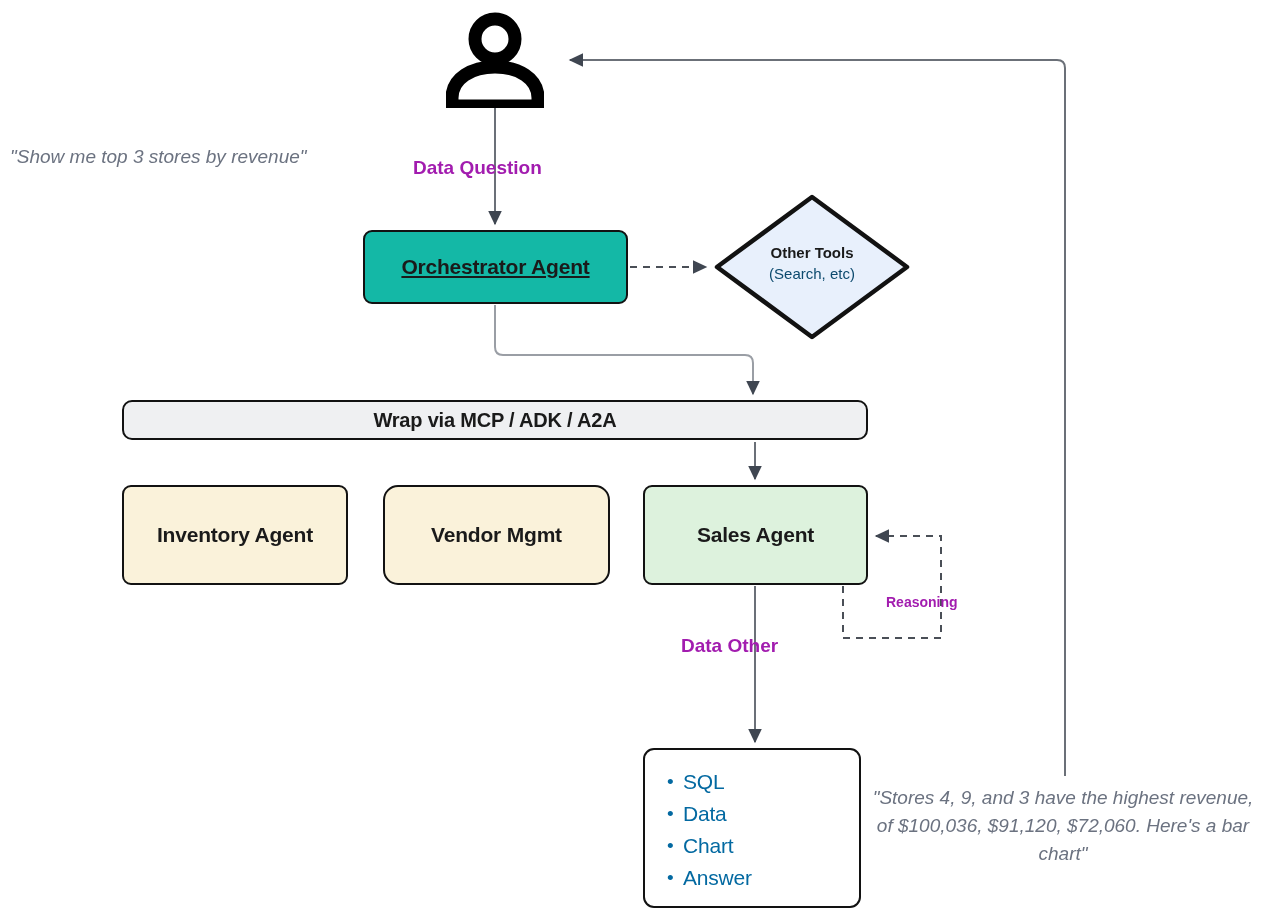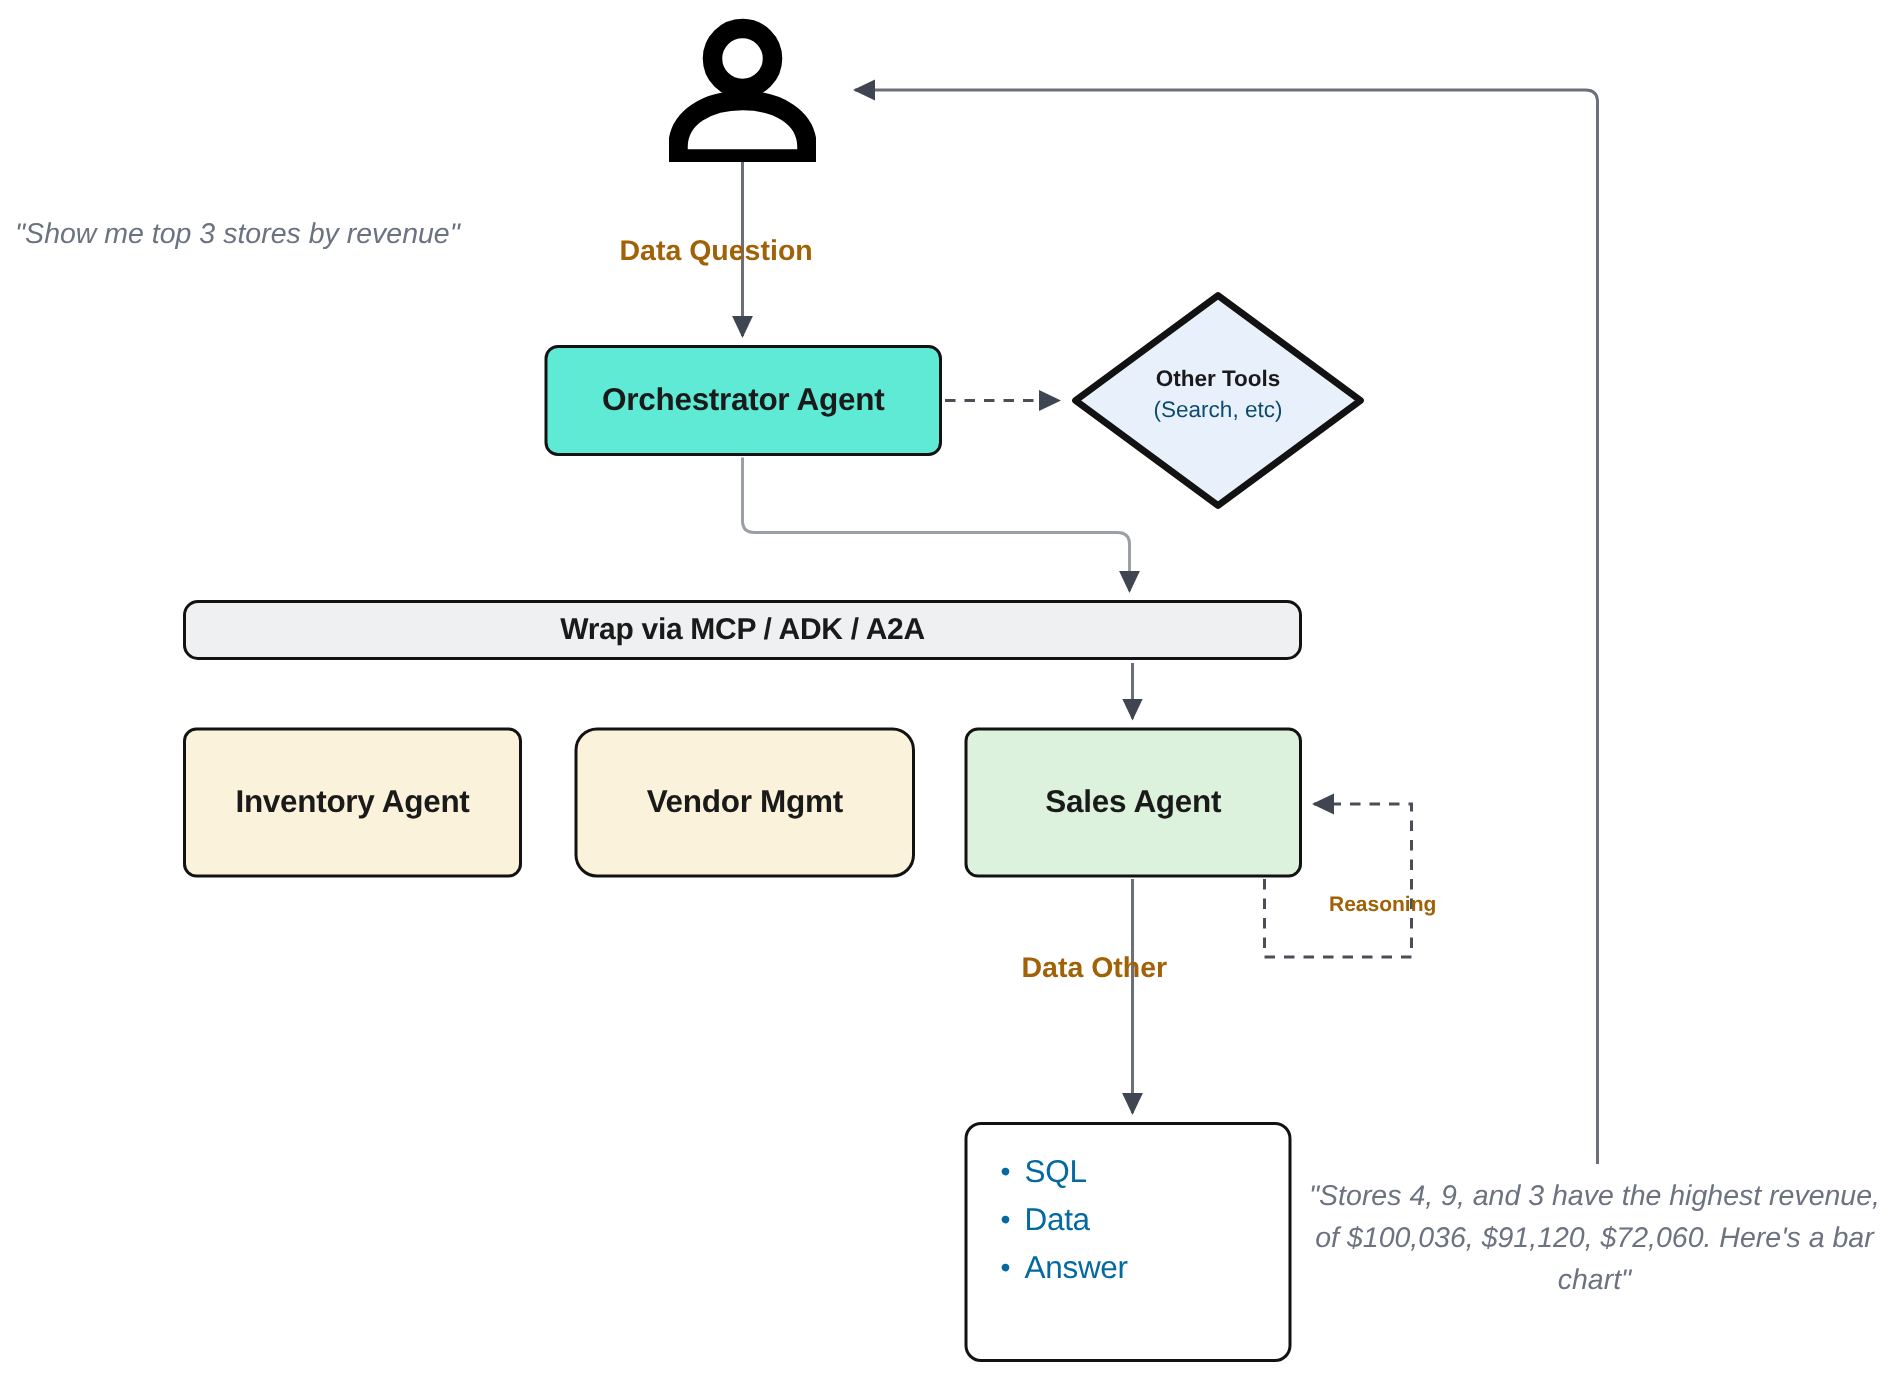--- a/index.html
+++ b/index.html
@@ -35,22 +35,23 @@
     justify-content: center;
     border: 2.5px solid #121212;
     border-radius: 9px;
     color: #1a1a1a;
     font-weight: bold;
     letter-spacing: -0.2px;
     text-align: center;
   }
   #orchestrator-agent {
     left: 363px; top: 230px; width: 265px; height: 74px;
-    background: #5eead4;
-    font-size: 21px;
+    background: #14b8a6;
+    font-size: 21px;
+    text-decoration: underline;
   }
   #mcp-wrap-bar {
     left: 122px; top: 400px; width: 746px; height: 40px;
     background: #eff0f2;
     font-size: 20px;
     border-radius: 10px;
   }
   #inventory-agent {
     left: 122px; top: 485px; width: 226px; height: 100px;
     background: #faf2da;
@@ -111,21 +112,21 @@
     line-height: 21px;
   }
   .dia-sub {
     font-size: 15px;
     font-weight: normal;
     line-height: 22px;
     color: #0c4a6e;
   }
   .edge-label {
     position: absolute;
-    color: #a16207;
+    color: #a21caf;
     font-weight: bold;
     white-space: nowrap;
     text-align: right;
   }
   #label-data-question {
     left: 413px; top: 157px;
     font-size: 19px;
   }
   #label-data-answer {
     left: 681px; top: 635px;
@@ -219,19 +220,20 @@
   <div class="node" id="sales-agent">Sales Agent</div>
 
   <div class="edge-label" id="label-reasoning">Reasoning</div>
 
   <div class="edge-label" id="label-data-answer">Data Other</div>
 
   <div class="node" id="answer-box">
     <ul id="answer-list">
         <li>SQL</li>
         <li>Data</li>
+        <li>Chart</li>
         <li>Answer</li>
       </ul>
   </div>
 
   <div class="quote" id="quote-agent-answer">"Stores 4, 9, and 3 have the highest revenue, of $100,036, $91,120, $72,060. Here's a bar chart"</div>
 
 </div>
 
 </body></html>

